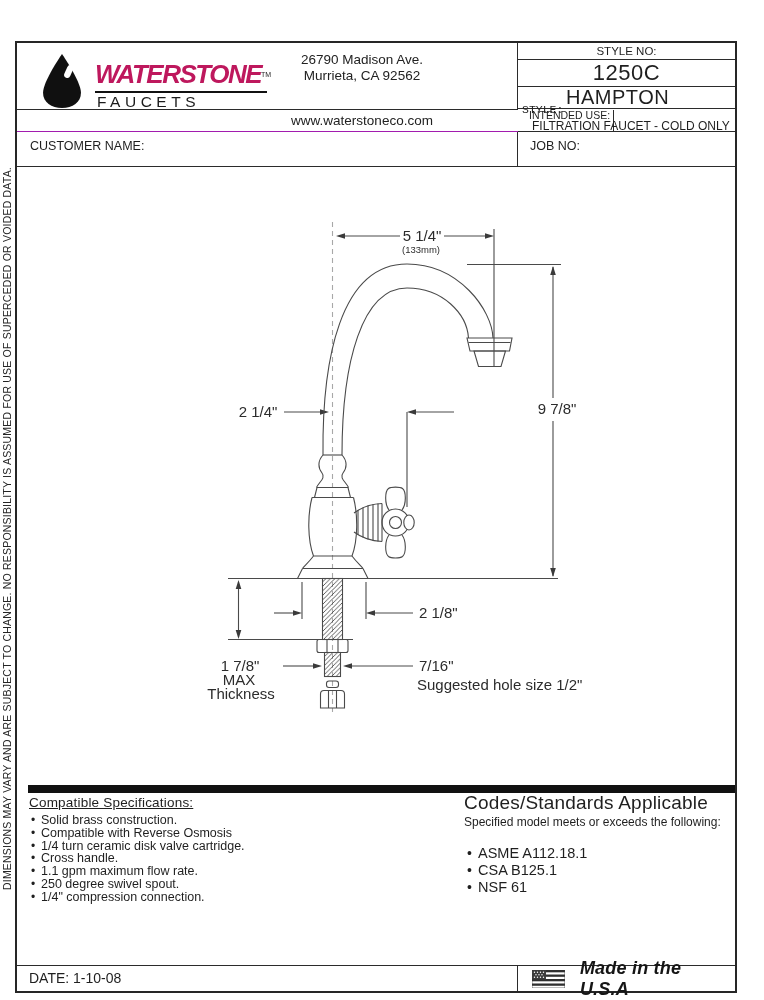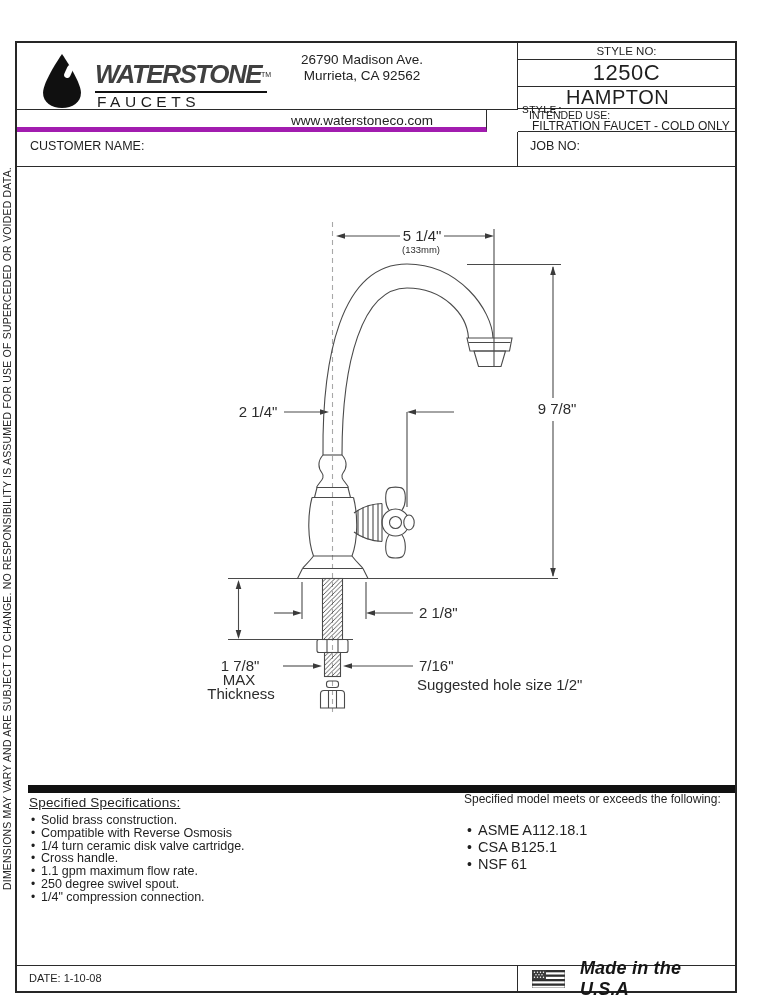--- a/index.html
+++ b/index.html
@@ -13,28 +13,28 @@
   }
 
   .frame{
     position:absolute; left:15px; top:41px; width:722px; height:952px;
     border:2px solid #262626;
   }
   .frame > div { position:absolute; }
 
   
   .h-left{ left:0; top:0; width:501px; height:67px; border-right:1px solid #2b2b2b; border-bottom:1px solid #2b2b2b; }
-  .h-www{ left:0; top:67px; width:470px; height:22px; border-right:1px solid #2b2b2b; border-bottom:5px solid #a21caf; }
+  .h-www{ left:0; top:67px; width:597px; height:22px; border-right:1px solid #2b2b2b; border-bottom:1px solid #a21caf; }
   .addr{ position:absolute; left:220px; top:9px; width:250px; text-align:center; font-size:13.5px; line-height:15.5px; color:#222; }
   .www{ position:absolute; left:220px; top:0; width:250px; text-align:center; font-size:13.5px; line-height:21px; color:#222; }
 
   .logo{ position:absolute; left:12px; top:8px; width:245px; height:58px; }
   .logo svg.drop{ position:absolute; left:10px; top:2px; }
   .wordmark{ position:absolute; left:66px; top:8px; width:172px; border-bottom:2.5px solid #111; padding-bottom:1px; }
-  .wordmark .main{ font-size:26px; font-weight:bold; font-style:italic; letter-spacing:-1.5px; color:#404040; white-space:nowrap; }
+  .wordmark .main{ font-size:26px; font-weight:bold; font-style:italic; letter-spacing:-1.5px; color:#be185d; white-space:nowrap; }
   .wordmark sup{ font-size:7px; font-style:normal; letter-spacing:0; vertical-align:6px; }
   .faucets{ position:absolute; left:68px; top:42px; font-size:15.5px; letter-spacing:4.5px; color:#1c1c1c; }
 
   .r-col{ left:501px; top:0; width:217px; height:89px; }
   .r-col .row{ border-bottom:1px solid #2b2b2b; position:relative; }
   .r1{ height:17px; text-align:center; font-size:11.5px; line-height:16px; }
   .r2{ height:27px; text-align:center; font-size:22px; line-height:26px; letter-spacing:.5px; }
   .r3{ height:22px; }
   .r3 .lbl{ position:absolute; left:4px; top:16px; font-size:11.5px;font-family:Liberation Mono, monospace; }
   .r3 .val{ position:absolute; left:48px; top:0; width:165px; text-align:left; font-size:20px; line-height:21px; letter-spacing:.5px; }
@@ -60,21 +60,21 @@
   .specs li::before{ content:"\2022"; position:absolute; left:2px; font-size:12px; }
 
   .codes{ left:447px; top:749px; width:265px; }
   .codes h2{ font-size:19px; font-weight:normal; letter-spacing:.2px; margin-bottom:1px; }
   .codes .sub{ font-size:12px; margin-bottom:16px; }
   .codes ul{ list-style:none; }
   .codes li{ font-size:14.5px; line-height:17px; padding-left:14px; position:relative; }
   .codes li::before{ content:"\2022"; position:absolute; left:3px; font-size:14px; }
 
   .footer{ left:0; top:922px; width:718px; height:26px; border-top:1.5px solid #2b2b2b; }
-  .f-left{ position:absolute; left:0; top:0; width:501px; height:100%; border-right:1px solid #2b2b2b; font-size:11px; line-height:24px; padding-left:12px; }
+  .f-left{ position:absolute; left:0; top:0; width:501px; height:100%; border-right:1px solid #2b2b2b; font-size:14px; line-height:24px; padding-left:12px; }
   .f-right{ position:absolute; left:501px; top:0; right:0; height:100%; display:flex; align-items:center; }
   .f-right svg{ margin-left:14px; }
   .madein{ margin-left:15px; font-size:18px; font-weight:bold; font-style:italic; letter-spacing:.2px; color:#161616; }
 </style>
 </head>
 <body>
 
 <div class="vtext">DIMENSIONS MAY VARY AND ARE SUBJECT TO CHANGE.  NO RESPONSIBILITY IS ASSUMED FOR USE OF SUPERCEDED OR VOIDED DATA.</div>
 
 <div class="frame">
@@ -222,33 +222,34 @@
         <text x="241" y="699" text-anchor="middle">Thickness</text>
         <text x="419" y="671">7/16"</text>
         <text x="417" y="690">Suggested hole size 1/2"</text>
       </g>
     </svg>
   </div>
 
   <div class="bar"></div>
 
   <div class="specs">
-    <h3>Specified Specifications:</h3>
+    <h3>Compatible Specifications:</h3>
     <ul>
       <li>Solid brass construction.</li>
       <li>Compatible with Reverse Osmosis</li>
       <li>1/4 turn ceramic disk valve cartridge.</li>
       <li>Cross handle.</li>
       <li>1.1 gpm maximum flow rate.</li>
       <li>250 degree swivel spout.</li>
       <li>1/4" compression connection.</li>
     </ul>
   </div>
 
   <div class="codes">
+    <h2>Codes/Standards Applicable</h2>
     <div class="sub">Specified model meets or exceeds the following:</div>
     <ul>
       <li>ASME A112.18.1</li>
       <li>CSA B125.1</li>
       <li>NSF 61</li>
     </ul>
   </div>
 
   <div class="footer">
     <div class="f-left">DATE: 1-10-08</div>

